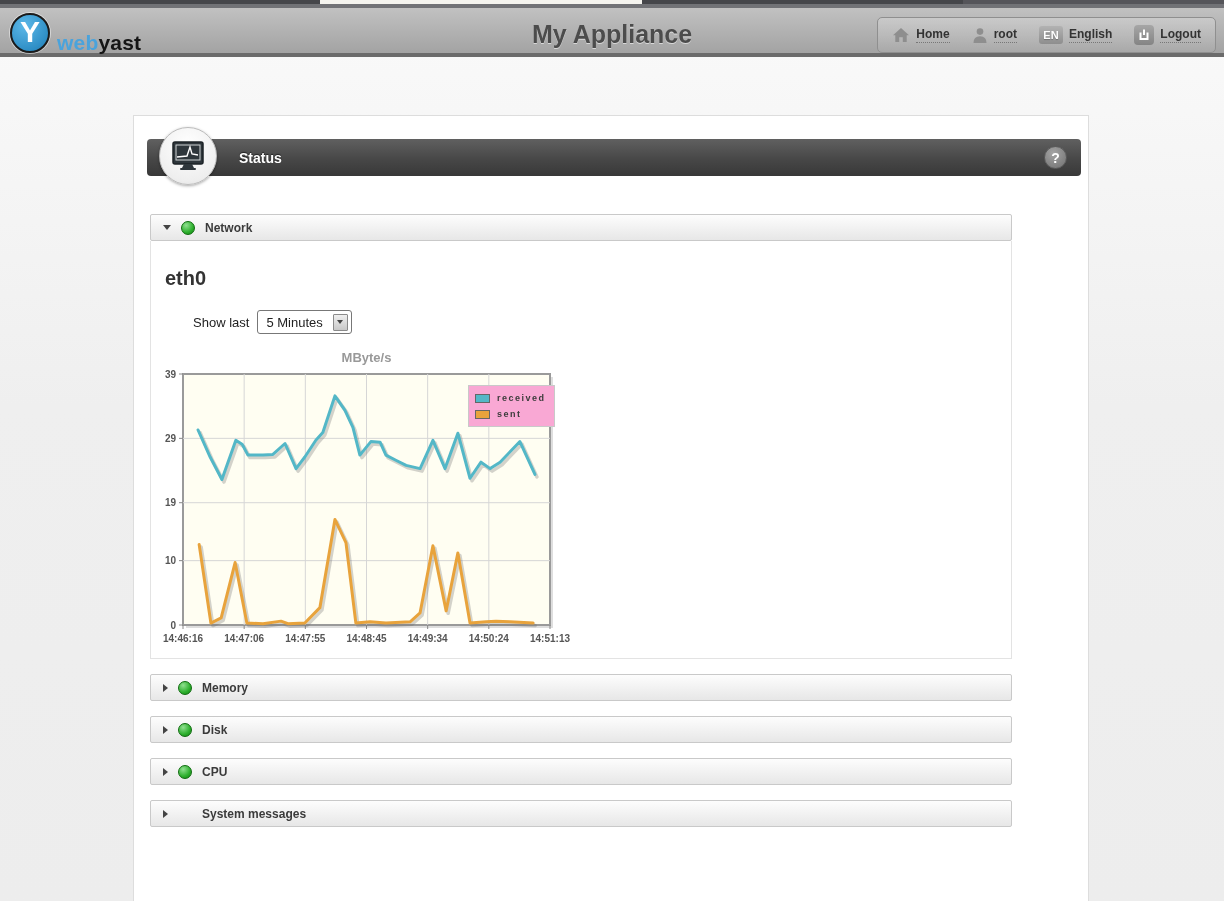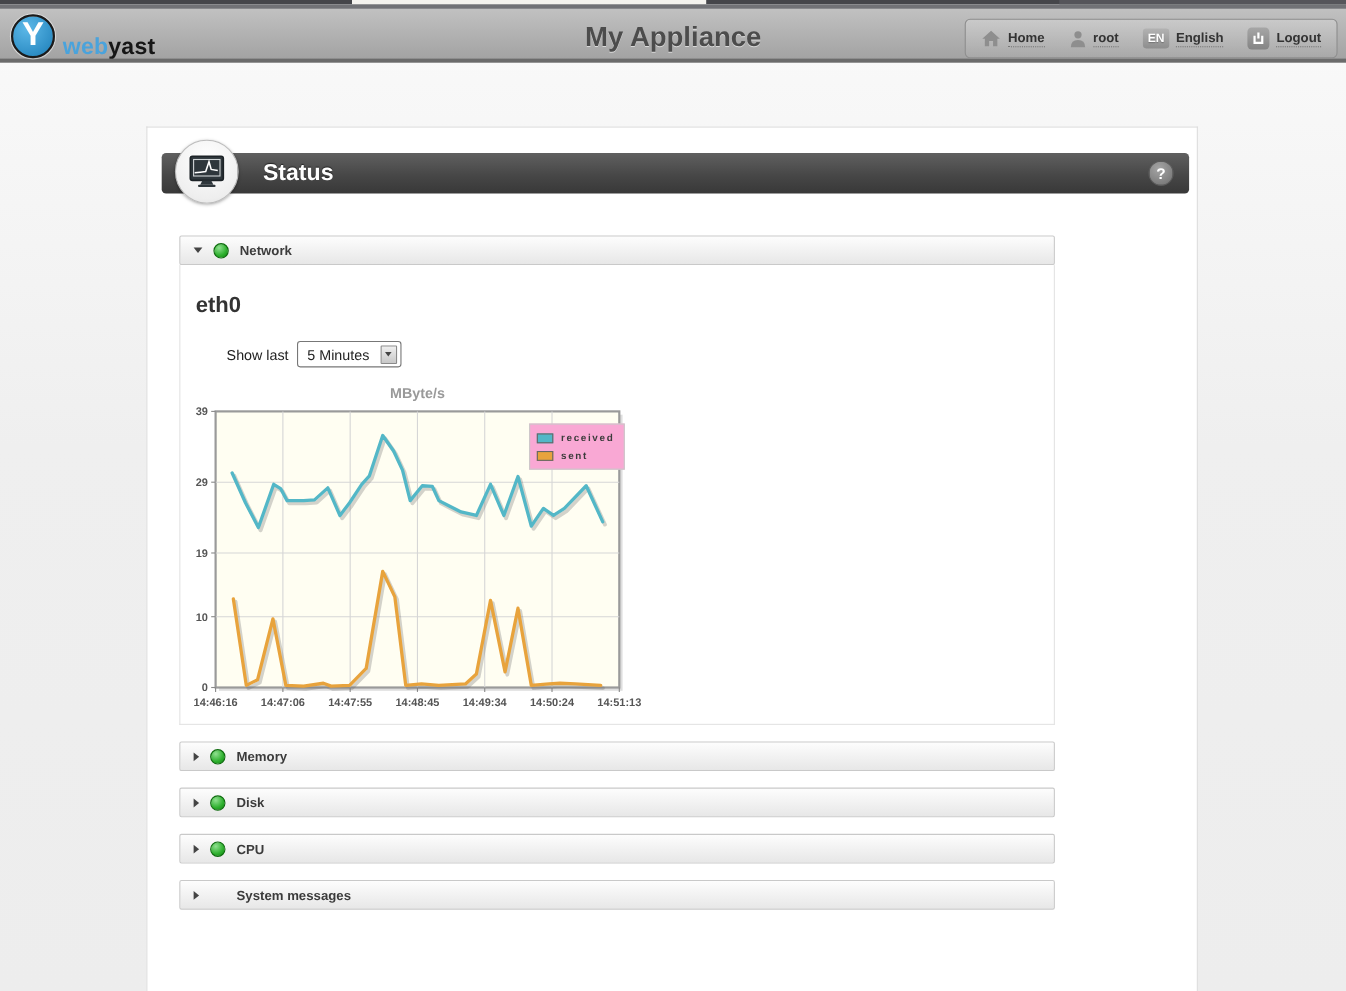--- a/index.html
+++ b/index.html
@@ -83,35 +83,35 @@
   }
   .status-icon-circle {
     position:absolute; left:12px; top:-12px;
     width:58px; height:58px; border-radius:50%;
     background:radial-gradient(circle at 50% 30%, #ffffff, #eeeeee 75%, #dcdcdc);
     border:1px solid #bbb;
     box-shadow:0 1px 3px rgba(0,0,0,.35);
     display:flex; align-items:center; justify-content:center;
   }
   .status-title {
-    margin-left:92px; color:#fff; font-size:21px; font-weight:bold;
+    margin-left:92px; color:#fff; font-size:14px; font-weight:bold;
     text-shadow:0 -1px 1px rgba(0,0,0,.6);
   }
   .help-btn {
     position:absolute; right:14px; top:7px;
     width:23px; height:23px; border-radius:50%;
     background:radial-gradient(circle at 40% 30%, #a5a5a5, #6f6f6f);
     border:1px solid #5c5c5c;
     color:#fff; font-size:14px; font-weight:bold;
     display:flex; align-items:center; justify-content:center;
     cursor:pointer;
   }
 
   
-  .accordion { position:absolute; left:29px; top:98px; width:796px; }
+  .accordion { position:absolute; left:16px; top:98px; width:862px; }
   .acc-bar {
     height:27px; display:flex; align-items:center;
     background:linear-gradient(#fdfdfd,#e7e7e7);
     border:1px solid #c9c9c9; border-radius:2px;
     cursor:pointer;
   }
   .acc-bar .tri { margin-left:12px; width:0; height:0; }
   .tri-down { border-left:4px solid transparent; border-right:4px solid transparent; border-top:5px solid #444; }
   .tri-right { border-top:4px solid transparent; border-bottom:4px solid transparent; border-left:5px solid #444; }
   .status-dot {

